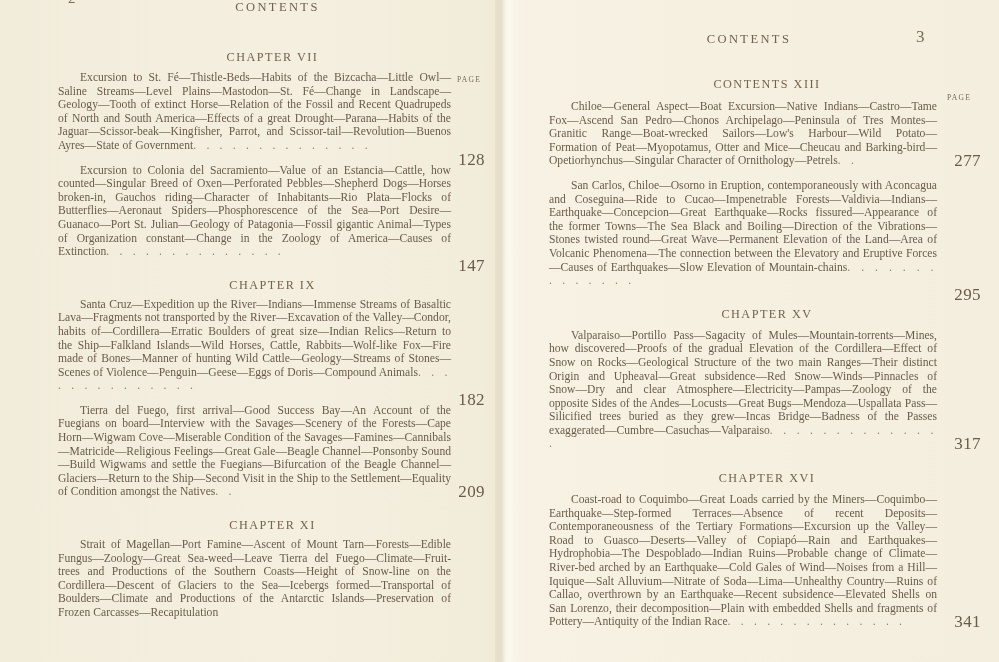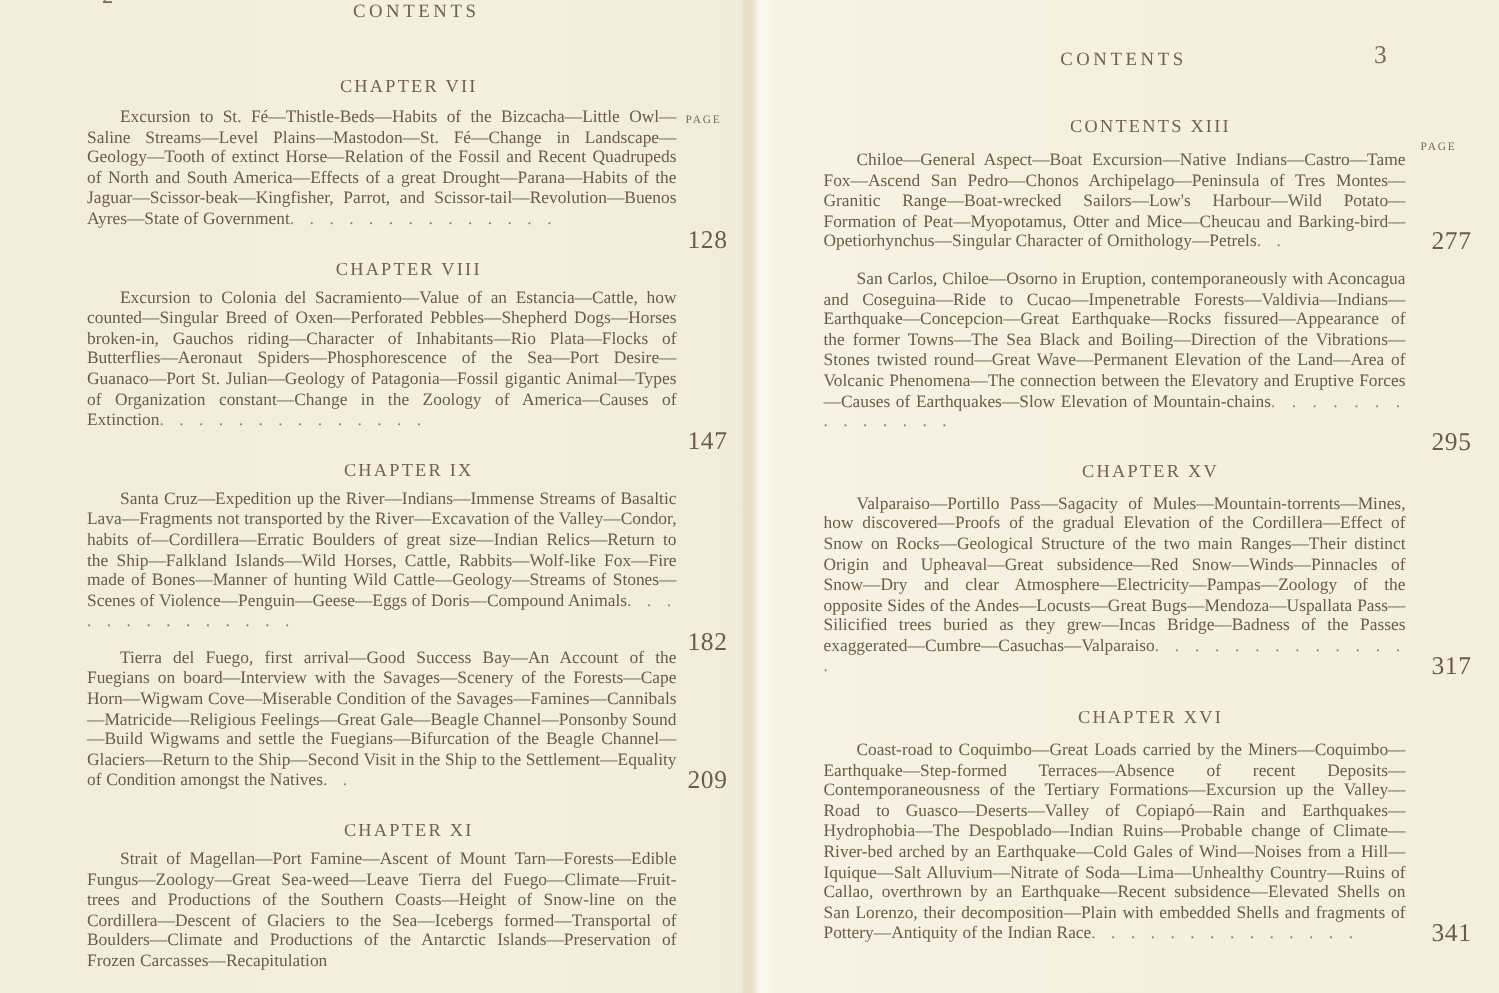--- a/index.html
+++ b/index.html
@@ -174,21 +174,20 @@
     <div class="chapter">
       <div class="chapter-title c7">CHAPTER VII</div>
       <div class="summary" style="margin-top:6px;">
         <span class="page-label" style="top:2px;">PAGE</span>
         <span class="sum-body">Excursion to St. Fé—Thistle-Beds—Habits of the Bizcacha—Little Owl—Saline Streams—Level Plains—Mastodon—St. Fé—Change in Landscape—Geology—Tooth of extinct Horse—Relation of the Fossil and Recent Quadrupeds of North and South America—Effects of a great Drought—Parana—Habits of the Jaguar—Scissor-beak—Kingfisher, Parrot, and Scissor-tail—Revolution—Buenos Ayres—State of Government</span><span class="leader">.   .   .   .   .   .   .   .   .   .   .   .   .   .</span>
         <span class="pagenum pn-c7" style="bottom:-14px; right:2px;">128</span>
       </div>
     </div>
 
     <div class="chapter" style="margin-top:11px;">
-      <div class="chapter-title c8">CHAPTER VIII</div>
       <div class="summary">
         <span class="sum-body">Excursion to Colonia del Sacramiento—Value of an Estancia—Cattle, how counted—Singular Breed of Oxen—Perforated Pebbles—Shepherd Dogs—Horses broken-in, Gauchos riding—Character of Inhabitants—Rio Plata—Flocks of Butterflies—Aeronaut Spiders—Phosphorescence of the Sea—Port Desire—Guanaco—Port St. Julian—Geology of Patagonia—Fossil gigantic Animal—Types of Organization constant—Change in the Zoology of America—Causes of Extinction</span><span class="leader">.   .   .   .   .   .   .   .   .   .   .   .   .   .</span>
         <span class="pagenum" style="bottom:-14px; right:2px;">147</span>
       </div>
     </div>
 
     <div class="chapter" style="margin-top:11px;">
       <div class="chapter-title c9">CHAPTER IX</div>
       <div class="summary">
         <span class="sum-body">Santa Cruz—Expedition up the River—Indians—Immense Streams of Basaltic Lava—Fragments not transported by the River—Excavation of the Valley—Condor, habits of—Cordillera—Erratic Boulders of great size—Indian Relics—Return to the Ship—Falkland Islands—Wild Horses, Cattle, Rabbits—Wolf-like Fox—Fire made of Bones—Manner of hunting Wild Cattle—Geology—Streams of Stones—Scenes of Violence—Penguin—Geese—Eggs of Doris—Compound Animals</span><span class="leader">.   .   .   .   .   .   .   .   .   .   .   .   .   .</span>

